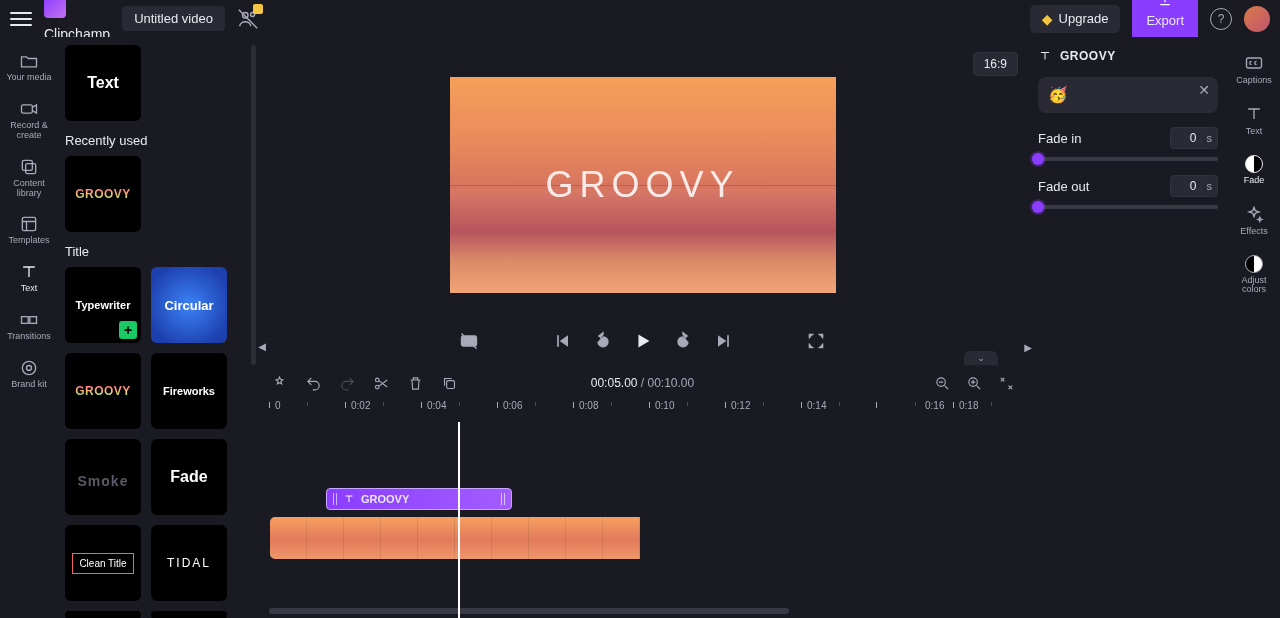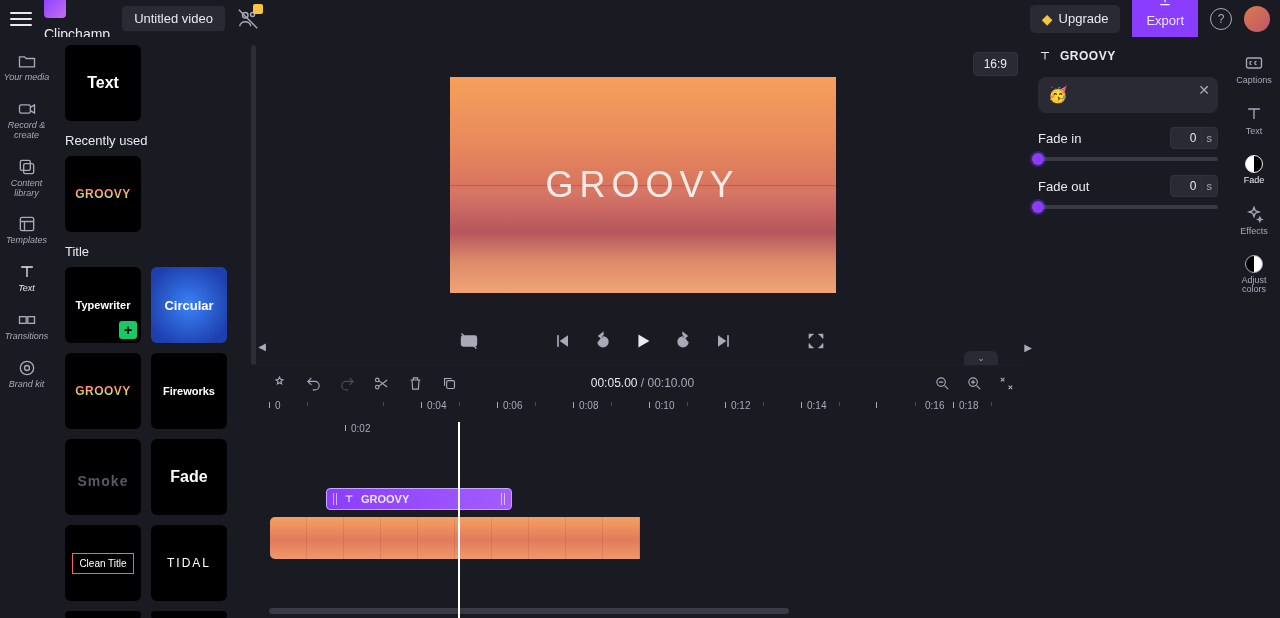--- a/index.html
+++ b/index.html
@@ -30,21 +30,21 @@
   .topbar .spacer{flex:1;}
   .upgrade-btn{display:flex;align-items:center;gap:6px;background:#2a2a34;padding:6px 12px;border-radius:5px;font-size:13px;cursor:pointer;}
   .diamond{color:var(--gold);font-size:14px;}
   .export-btn{display:flex;align-items:center;gap:6px;background:var(--accent);padding:6px 14px;border-radius:5px;font-size:13px;cursor:pointer;flex-direction:column;}
   .help-ic{width:22px;height:22px;border:1.5px solid var(--muted);border-radius:50%;display:flex;align-items:center;justify-content:center;font-size:12px;color:var(--muted);cursor:pointer;}
   .avatar{width:26px;height:26px;border-radius:50%;background:linear-gradient(135deg,#d97a4a,#c0566e);cursor:pointer;}
 
   .mainrow{flex:1;display:flex;min-height:0;}
 
   
-  .nav{width:53px;background:var(--bg);display:flex;flex-direction:column;align-items:center;padding-top:8px;gap:4px;font-style:italic;}
+  .nav{width:53px;background:var(--bg);display:flex;flex-direction:column;align-items:flex-end;padding-top:8px;gap:4px;}
   .nav-item{width:48px;display:flex;flex-direction:column;align-items:center;gap:2px;padding:6px 0;border-radius:6px;cursor:pointer;color:var(--muted);}
   .nav-item.active{color:var(--text);}
   .nav-item svg{width:20px;height:20px;fill:none;stroke:currentColor;stroke-width:1.6;}
   .nav-item span{font-size:9px;text-align:center;line-height:1.1;}
 
   
   .lib{width:204px;background:var(--bg);padding:8px 6px 8px 12px;overflow-y:auto;position:relative;}
   .lib::-webkit-scrollbar{width:6px;}
   .lib::-webkit-scrollbar-thumb{background:#3a3a46;border-radius:3px;}
   .lib-track{position:absolute;right:1px;top:8px;width:5px;height:320px;background:#2d2d36;border-radius:3px;}
@@ -375,21 +375,21 @@
           <div class="tool">
               <svg viewBox="0 0 24 24">
                 <path d="M9 4L4 9M4 4l5 5M15 20l5-5M20 20l-5-5"></path>
               </svg>
             </div>
         </div>
       </div>
       <div class="ruler" id="ruler">
           <div class="tick" style="left: 6px;">0</div>
           <div class="minor" style="left: 38px;"></div>
-          <div class="tick" style="left: 82px; margin-top: 23px;">0:02</div>
+          <div class="tick" style="left: 82px;">0:02</div>
           <div class="minor" style="left: 114px;"></div>
           <div class="tick" style="left: 158px;">0:04</div>
           <div class="minor" style="left: 190px;"></div>
           <div class="tick" style="left: 234px;">0:06</div>
           <div class="minor" style="left: 266px;"></div>
           <div class="tick" style="left: 310px;">0:08</div>
           <div class="minor" style="left: 342px;"></div>
           <div class="tick" style="left: 386px;">0:10</div>
           <div class="minor" style="left: 418px;"></div>
           <div class="tick" style="left: 462px;">0:12</div>

